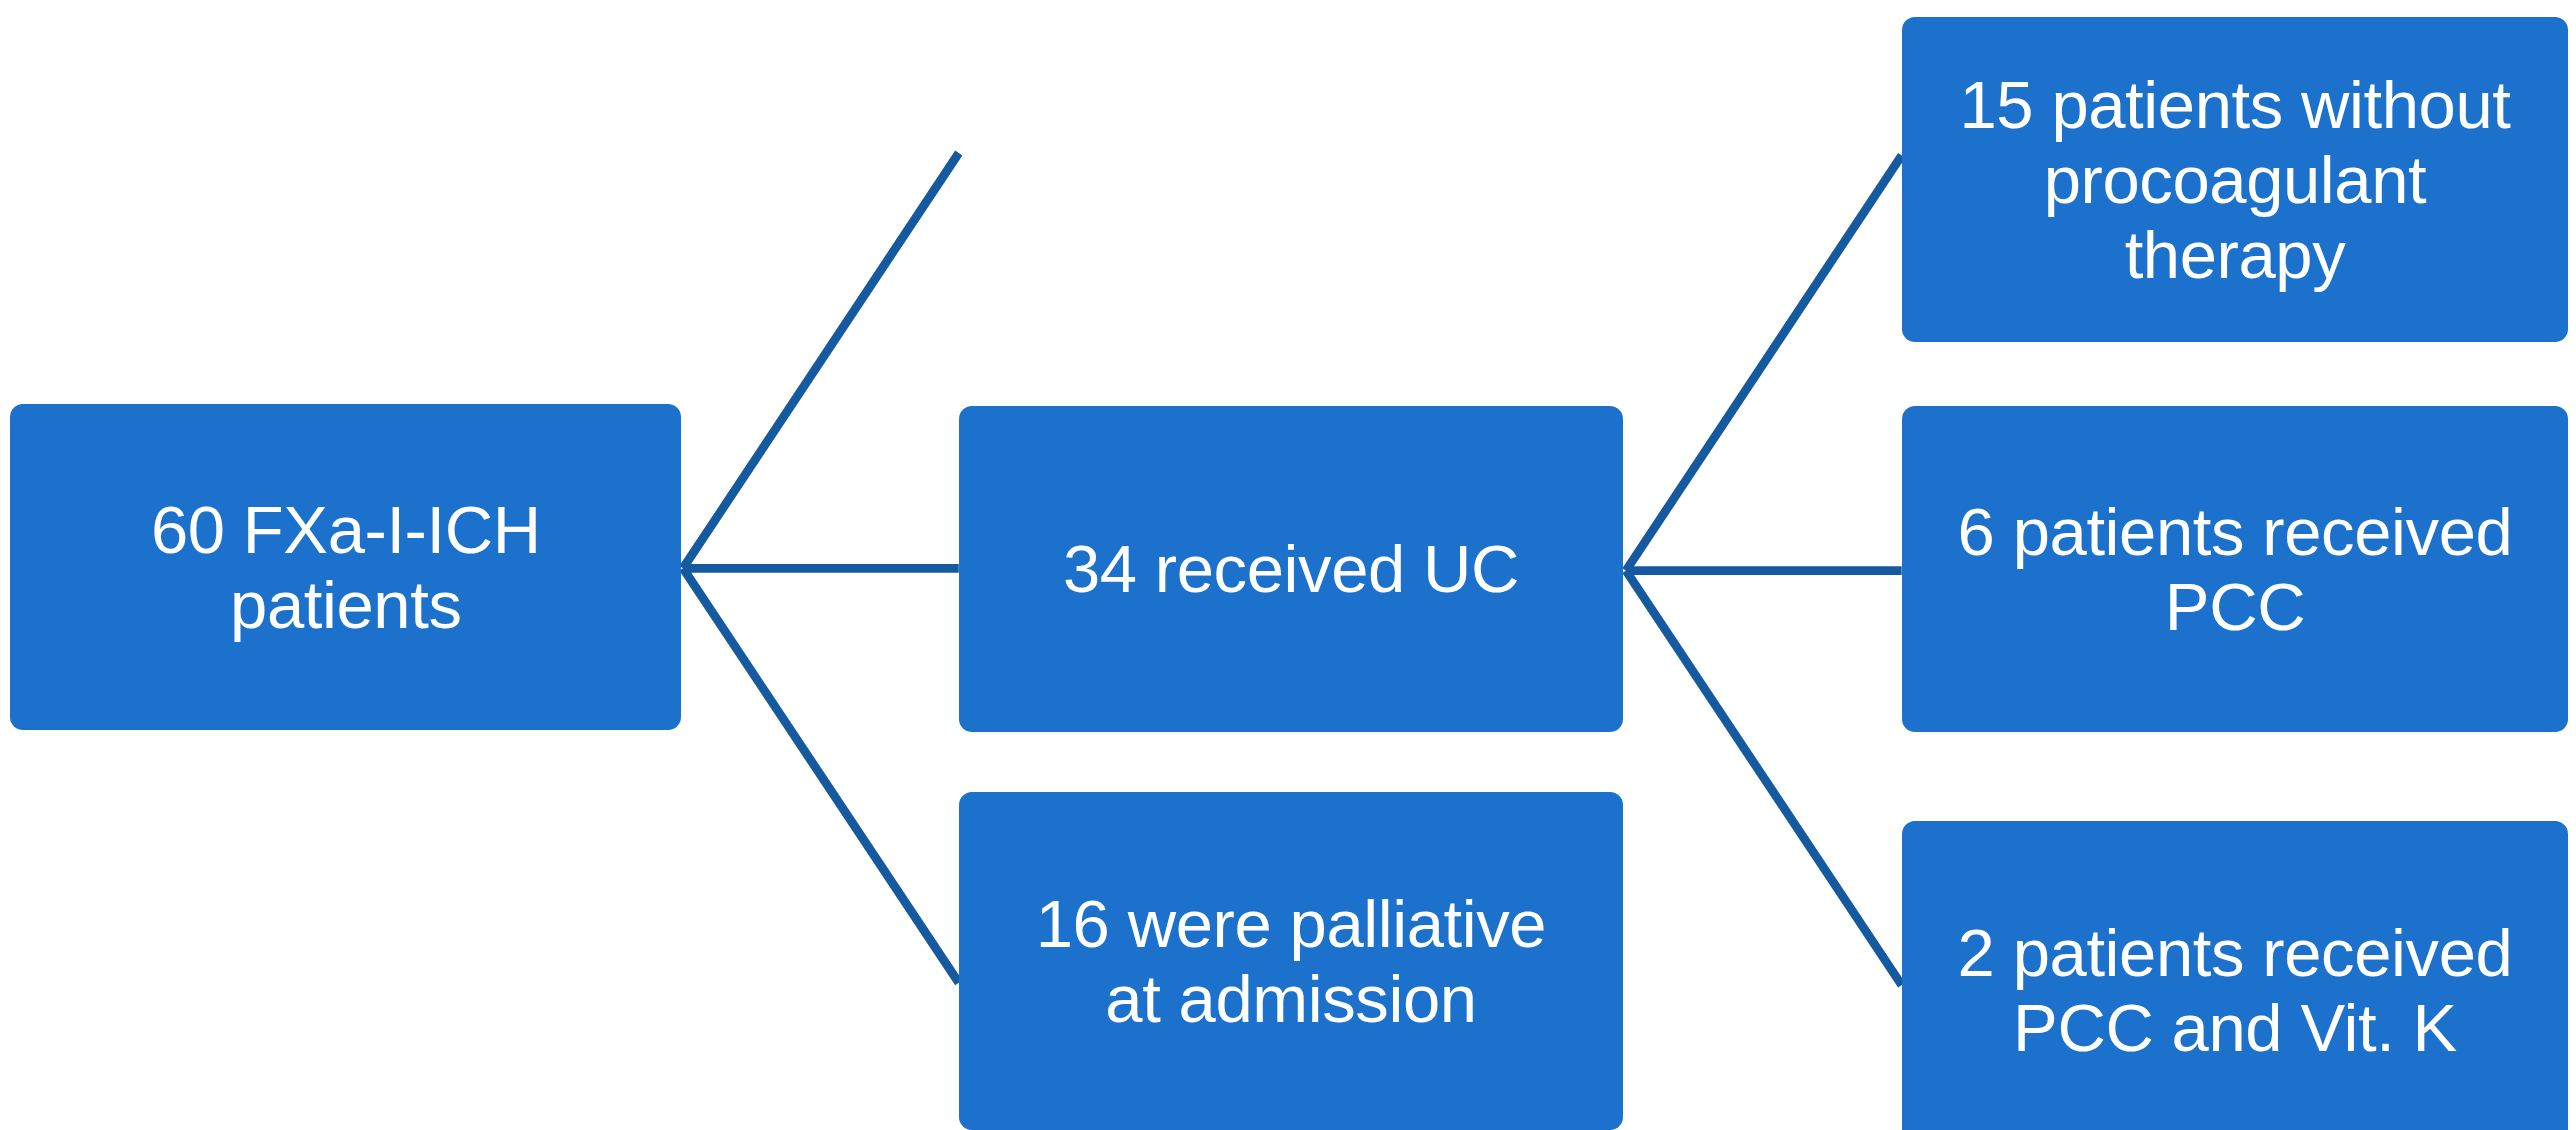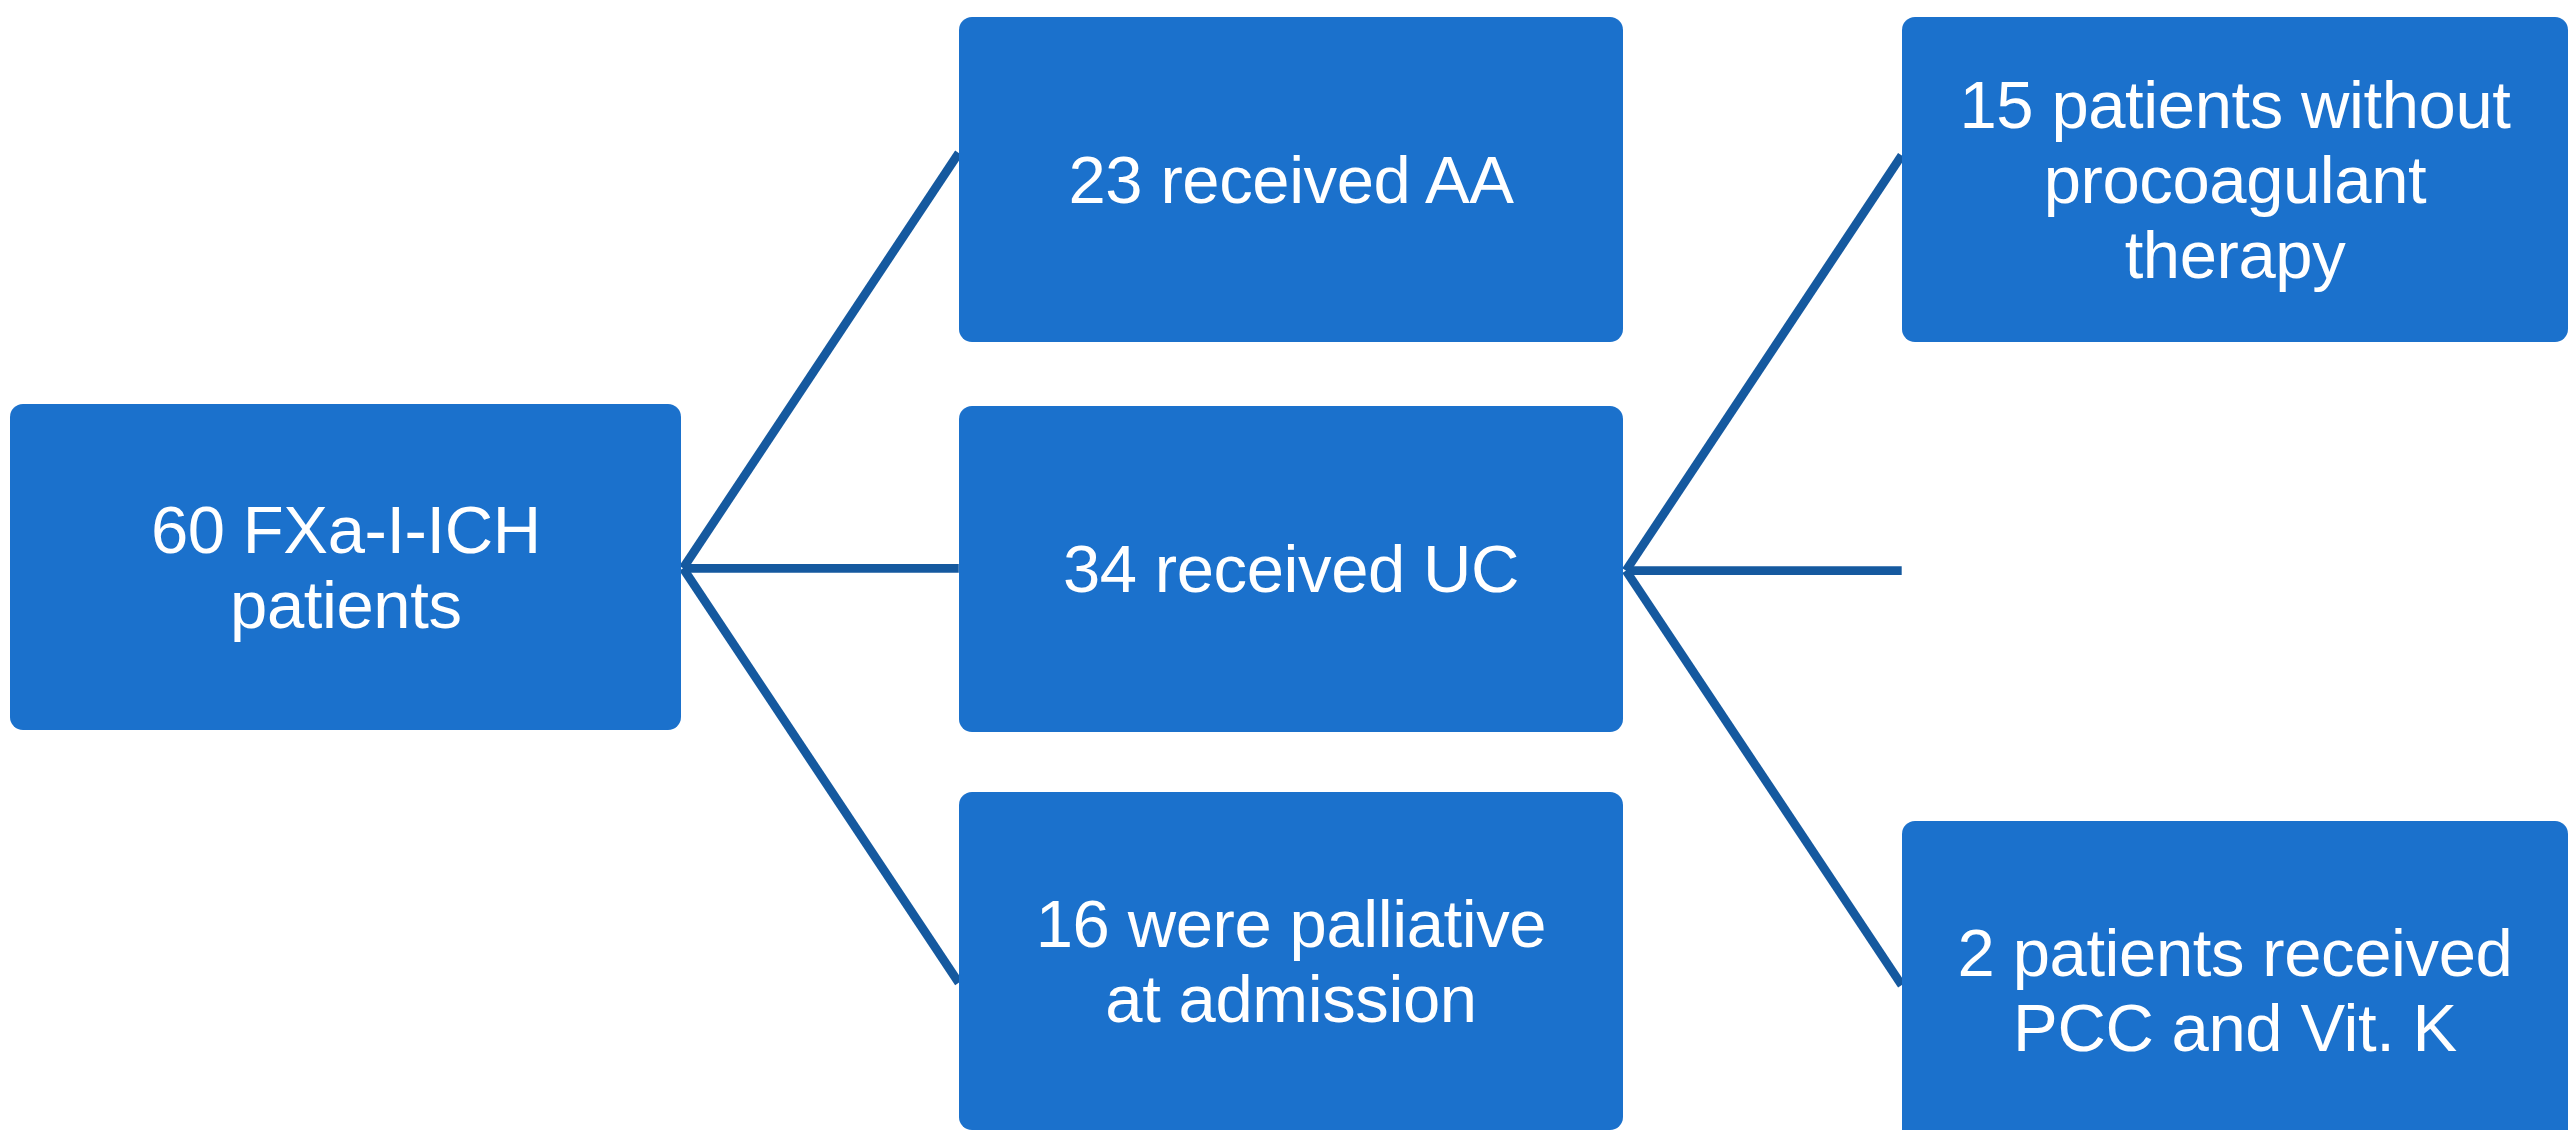--- a/index.html
+++ b/index.html
@@ -58,39 +58,40 @@
         <line x1="2052" y1="720" x2="2400" y2="720"></line>
         <line x1="2052" y1="720" x2="2400" y2="1243"></line>
       </g>
   </svg>
 
   <div class="node" style="left: 10.3px; top: 404px; width: 671px; height: 326px; background: rgb(27, 113, 204); color: rgb(255, 255, 255);">
     <span>60 FXa-I-ICH
 patients</span>
   </div>
 
-  <div class="node" style="left: 959px; top: 17.4px; width: 664px; height: 325px; background: rgb(27, 113, 204); color: rgb(255, 255, 255);">
-    <span>23 received AA</span>
-  </div>
 
   <div class="node" style="left: 959px; top: 406px; width: 664px; height: 326px; background: rgb(27, 113, 204); color: rgb(255, 255, 255);">
     <span>34 received UC</span>
   </div>
 
   <div class="node" style="left: 959px; top: 792px; width: 664px; height: 338px; background: rgb(27, 113, 204); color: rgb(255, 255, 255);">
     <span>16 were palliative
 at admission</span>
   </div>
 
   <div class="node" style="left: 1902px; top: 17.4px; width: 666px; height: 325px; background: rgb(27, 113, 204); color: rgb(255, 255, 255);">
     <span>15 patients without
 procoagulant
 therapy</span>
   </div>
 
+  <div class="node" style="left: 1902px; top: 406px; width: 666px; height: 326px; background: rgb(27, 113, 204); color: rgb(255, 255, 255);">
+    <span>6 patients received
+PCC</span>
+  </div>
 
   <div class="node" style="left: 1902px; top: 792px; width: 666px; height: 338px; background: rgb(27, 113, 204); color: rgb(255, 255, 255); margin-top: 29px;">
     <span>2 patients received
 PCC and Vit. K</span>
   </div>
 
 </div>
 
 
 </body></html>

